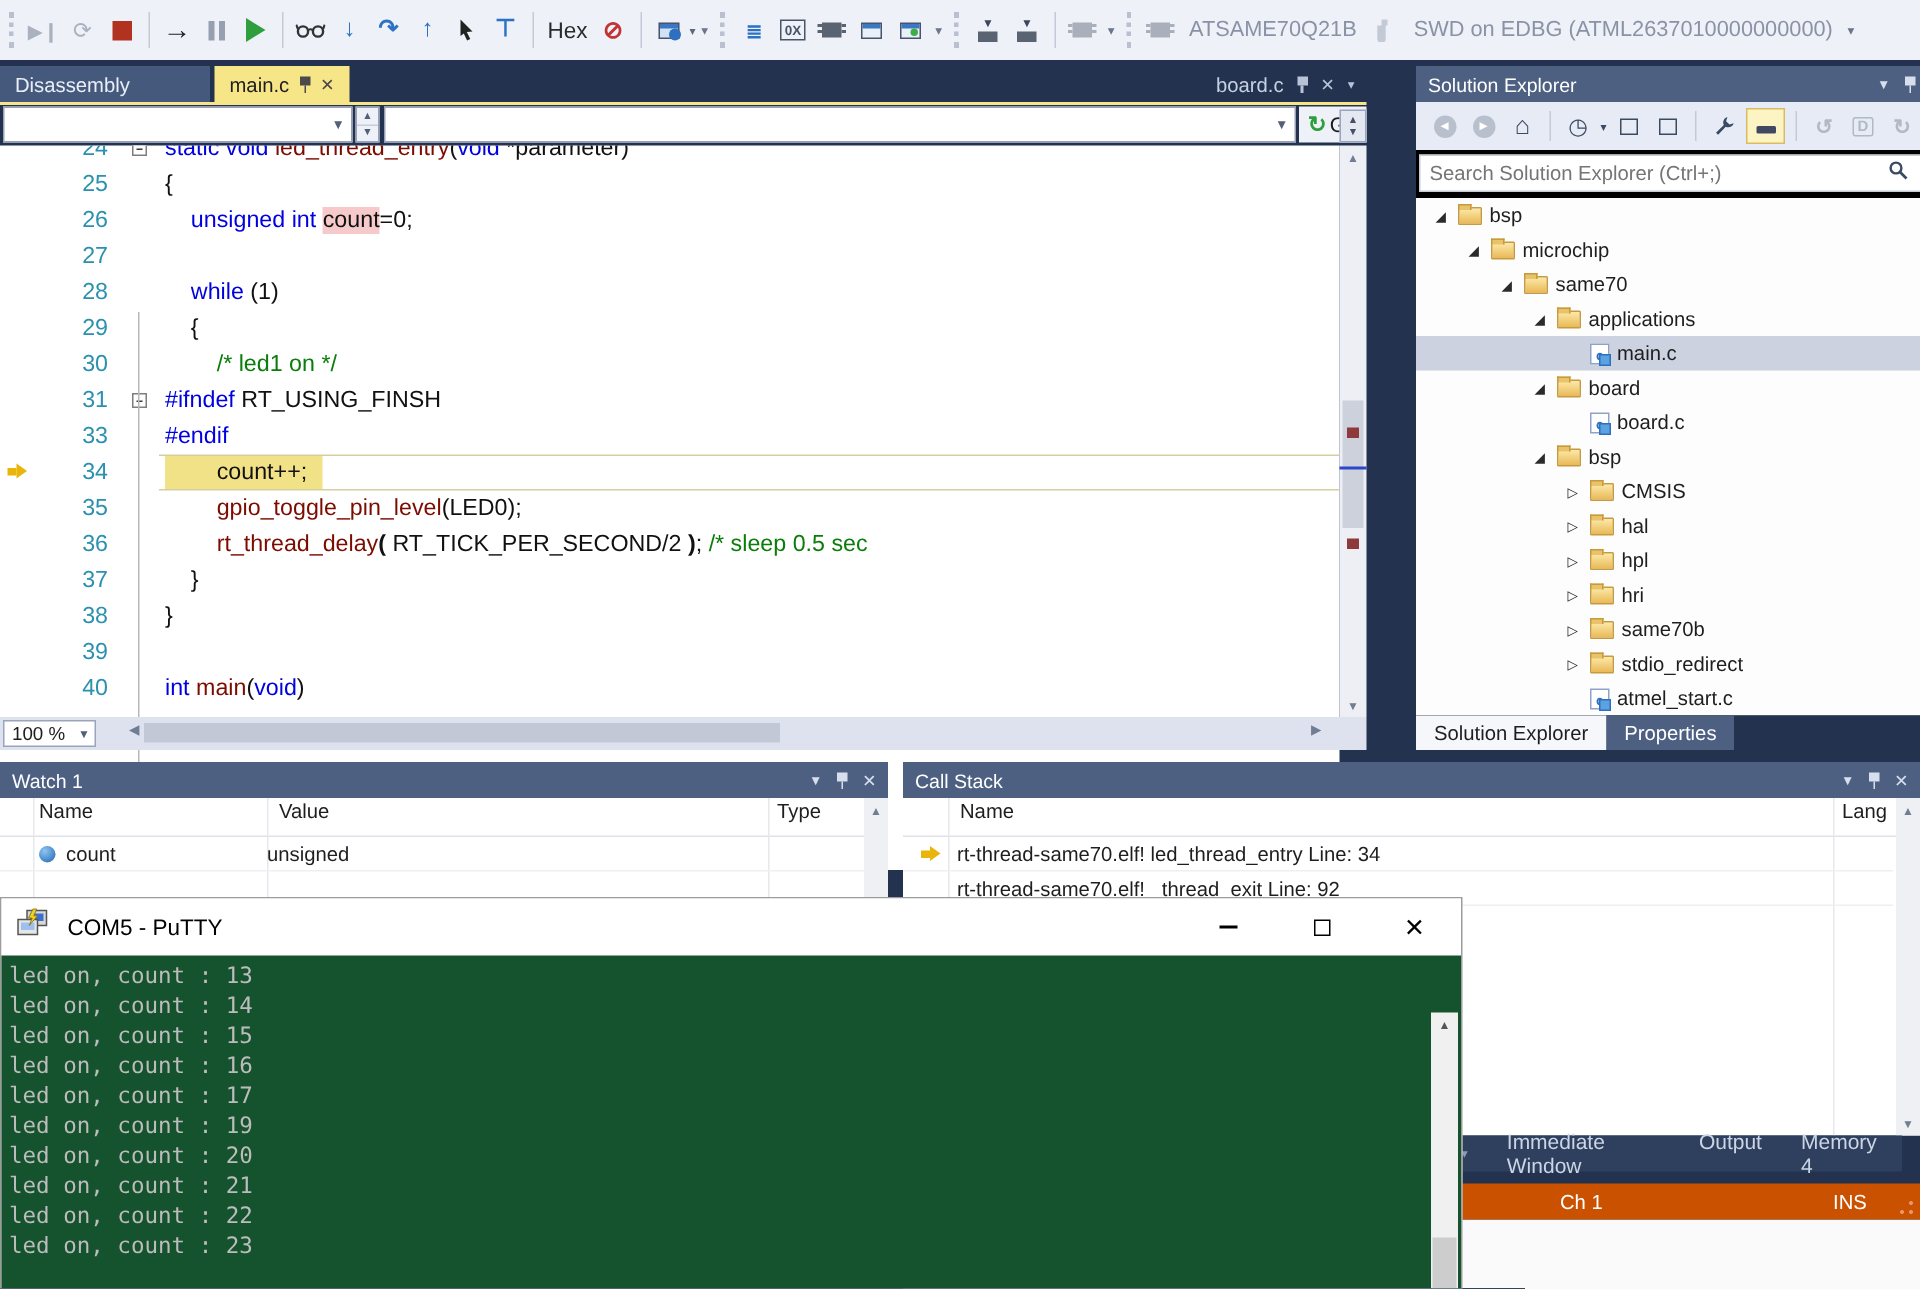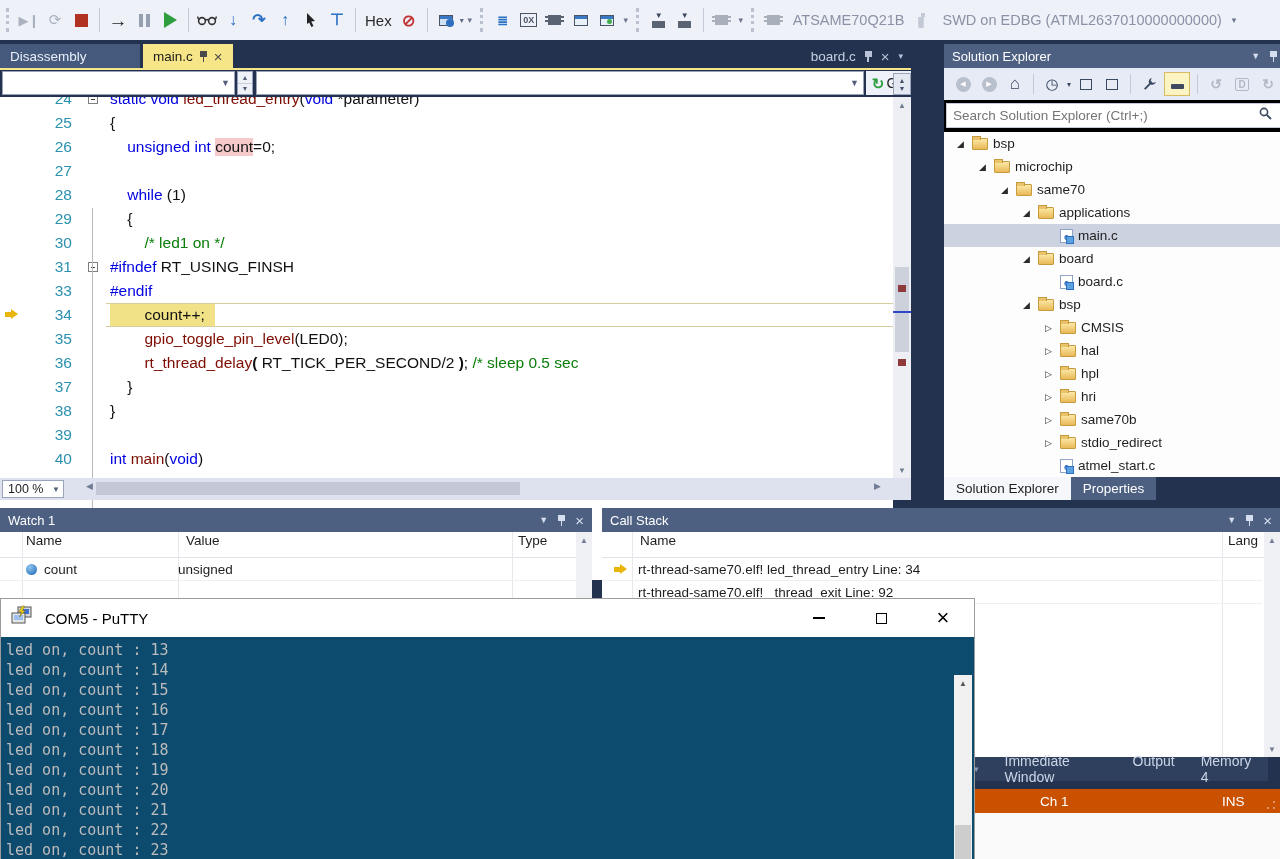--- a/index.html
+++ b/index.html
@@ -167,21 +167,21 @@
   
   .putty{left:0;top:598px;width:975px;height:262px;background:#fff;border:1px solid #9c9c9c;}
   .ptitle{position:absolute;left:0;top:0;right:0;height:38px;background:#fff;display:flex;align-items:center;}
   .pticon{margin-left:10px;}
   .ptext{margin-left:12px;font-size:15px;color:#000;}
   .pbtns{margin-left:auto;display:flex;align-items:center;}
   .pbtn{width:62px;height:38px;display:flex;align-items:center;justify-content:center;color:#000;}
   .b-min i{display:block;width:12px;height:1.5px;background:#000;}
   .b-max i{display:block;width:11px;height:11px;border:1.5px solid #000;}
   .b-close{font-size:22px;font-weight:300;line-height:1;}
-  .pterm{position:absolute;left:0;top:38px;right:0;bottom:0;background:#0c4a6e;overflow:hidden;}
+  .pterm{position:absolute;left:0;top:38px;right:0;bottom:0;background:#14532d;overflow:hidden;}
   .tline{height:20px;padding-left:5px;font-family:"DejaVu Sans Mono","Liberation Mono",monospace;font-size:15px;color:#bcbcbc;white-space:pre;display:flex;align-items:center;}
   .pscroll{position:absolute;right:2px;top:38px;width:18px;bottom:0;background:#f0f0f0;}
   .pscroll .up{position:absolute;left:0;top:0;width:18px;height:17px;display:flex;align-items:center;justify-content:center;color:#555;font-size:8px;}
   .pthumb{position:absolute;left:1px;right:1px;top:150px;bottom:0;background:#cdcdcd;}
 
   .glassico svg,.ptrico svg{display:block;}
 </style>
 </head>
 <body>
 
@@ -619,21 +619,20 @@
         <span class="pbtn b-close">×</span>
       </span>
     </div>
     <div class="pterm">
       <div id="term-lines" style="padding-top:3px;">
           <div class="tline">led on, count : 13</div>
           <div class="tline">led on, count : 14</div>
           <div class="tline">led on, count : 15</div>
           <div class="tline">led on, count : 16</div>
           <div class="tline">led on, count : 17</div>
-          <div class="tline">led on, count : 18</div>
           <div class="tline">led on, count : 19</div>
           <div class="tline">led on, count : 20</div>
           <div class="tline">led on, count : 21</div>
           <div class="tline">led on, count : 22</div>
           <div class="tline">led on, count : 23</div>
         </div>
 
       <div class="pscroll">
         <span class="up">▲</span>
         <div class="pthumb"></div>

